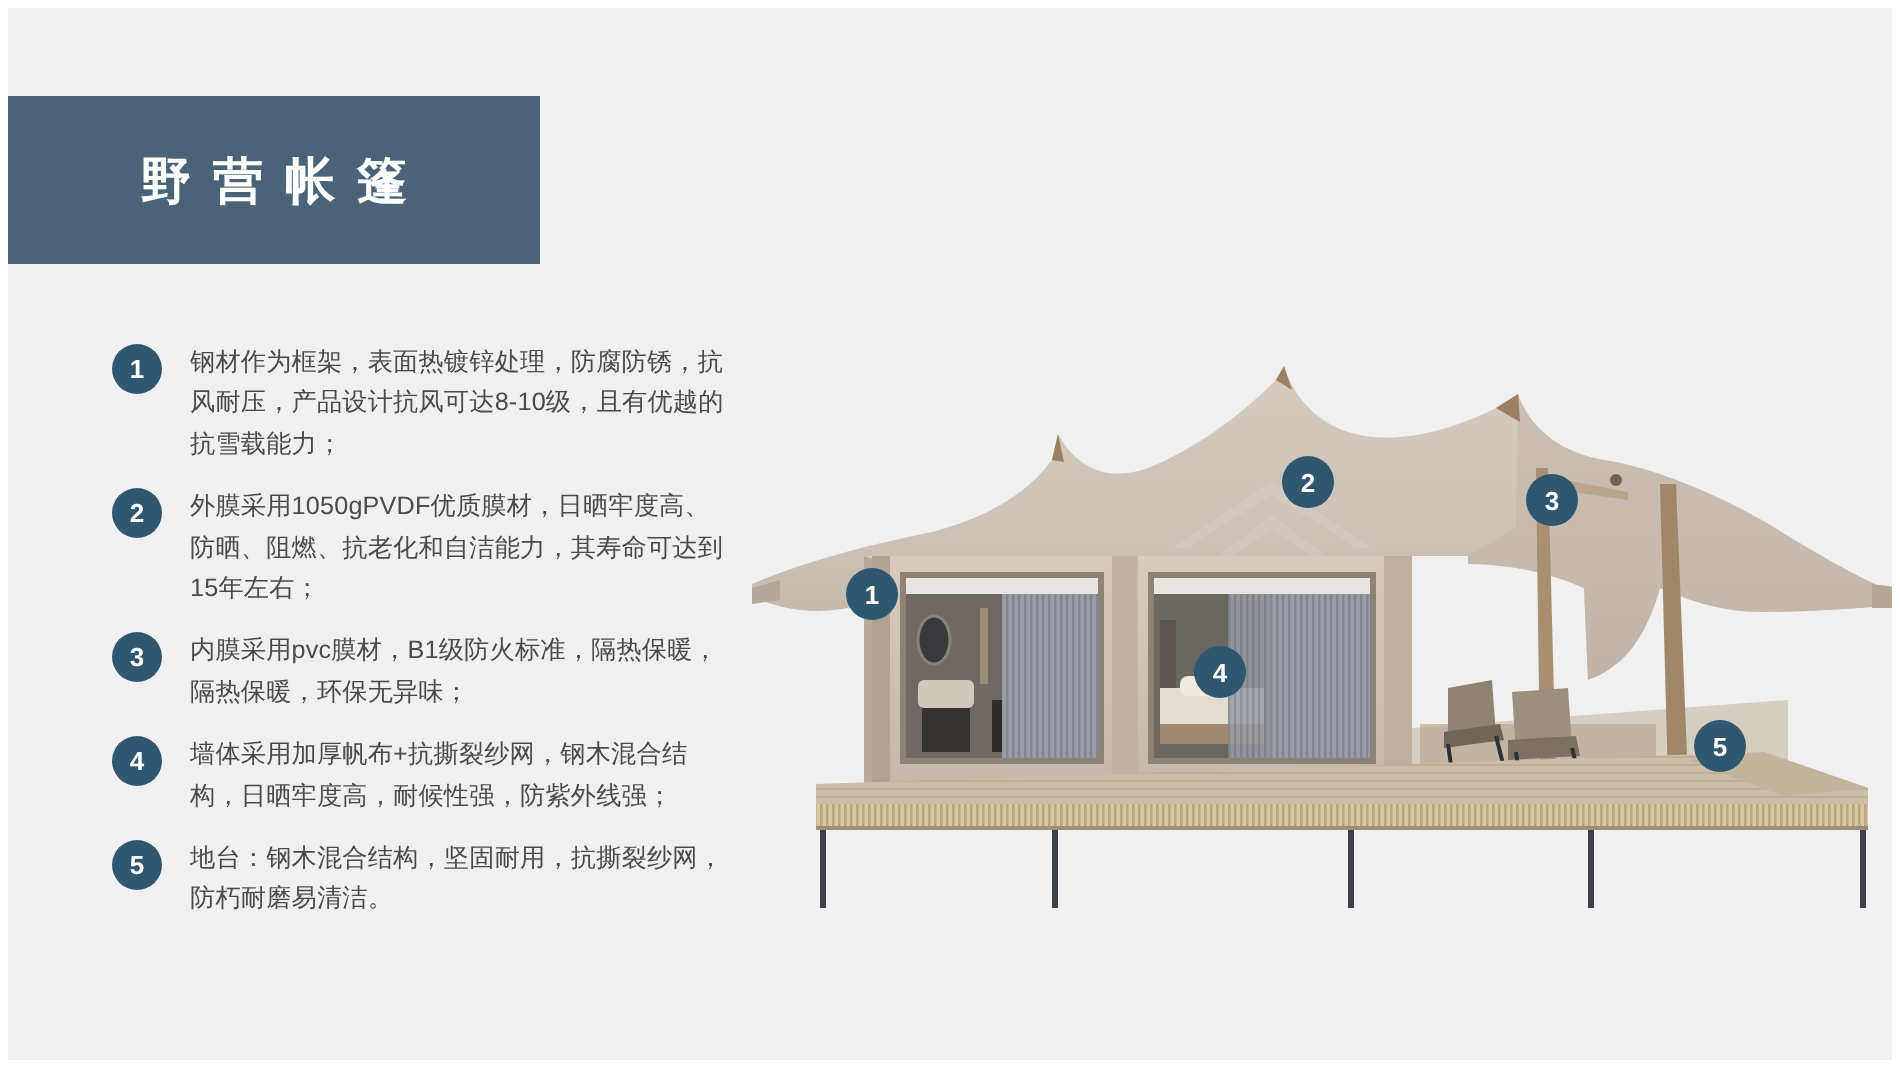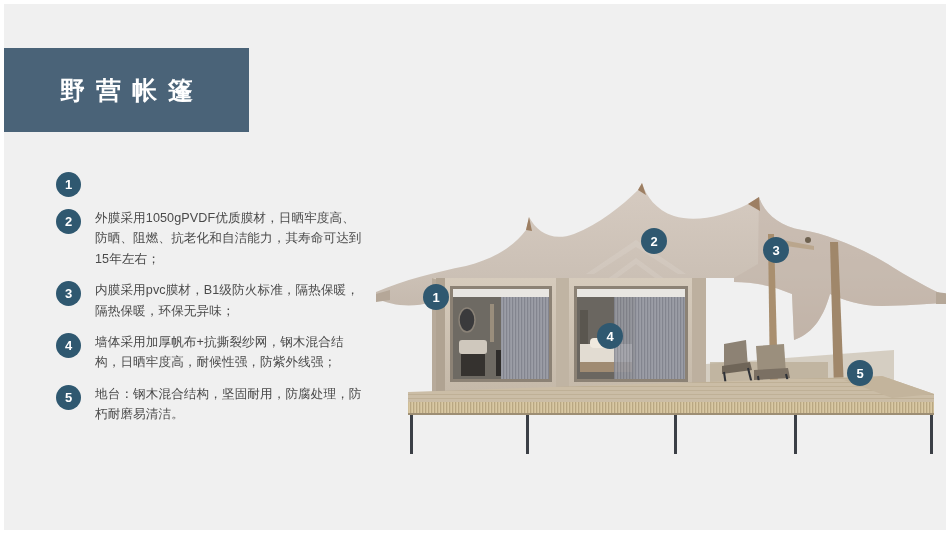--- a/index.html
+++ b/index.html
@@ -19,21 +19,21 @@
     background: #f0f0f0;
     border: 4px solid #ffffff;
     overflow: hidden;
   }
 
   
   #title-banner {
     position: absolute;
     left: 0px;
     top: 44px;
-    width: 245px;
+    width: 266px;
     height: 84px;
     background: #4a6378;
     display: flex;
     align-items: center;
     justify-content: center;
   }
   #title-text {
     color: #ffffff;
     font-size: 25px;
     font-weight: bold;
@@ -115,40 +115,41 @@
 <div id="slide">
 
   <div id="title-banner">
     <span id="title-text">野营帐篷</span>
   </div>
 
   <div id="feature-list">
 
     <div class="feature-row">
       <span class="badge">1</span>
+      <span class="feature-text">钢材作为框架，表面热镀锌处理，防腐防锈，抗风耐压，产品设计抗风可达8-10级，且有优越的抗雪载能力；</span>
     </div>
 
     <div class="feature-row">
       <span class="badge">2</span>
       <span class="feature-text">外膜采用1050gPVDF优质膜材，日晒牢度高、防晒、阻燃、抗老化和自洁能力，其寿命可达到15年左右；</span>
     </div>
 
     <div class="feature-row">
       <span class="badge">3</span>
       <span class="feature-text">内膜采用pvc膜材，B1级防火标准，隔热保暖，隔热保暖，环保无异味；</span>
     </div>
 
     <div class="feature-row">
       <span class="badge">4</span>
       <span class="feature-text">墙体采用加厚帆布+抗撕裂纱网，钢木混合结构，日晒牢度高，耐候性强，防紫外线强；</span>
     </div>
 
     <div class="feature-row">
       <span class="badge">5</span>
-      <span class="feature-text">地台：钢木混合结构，坚固耐用，防腐处理，防朽耐磨易清洁。</span>
+      <span class="feature-text">地台：钢木混合结构，坚固耐用，抗撕裂纱网，防朽耐磨易清洁。</span>
     </div>
 
   </div>
 
   <div id="tent-figure">
     <svg id="tent-svg" viewBox="0 0 580 300">
       <defs>
         <linearGradient id="roofGrad" x1="0" y1="0" x2="0" y2="1">
           <stop offset="0%" stop-color="#d6cbc1"></stop>
           <stop offset="60%" stop-color="#cbc0b5"></stop>

